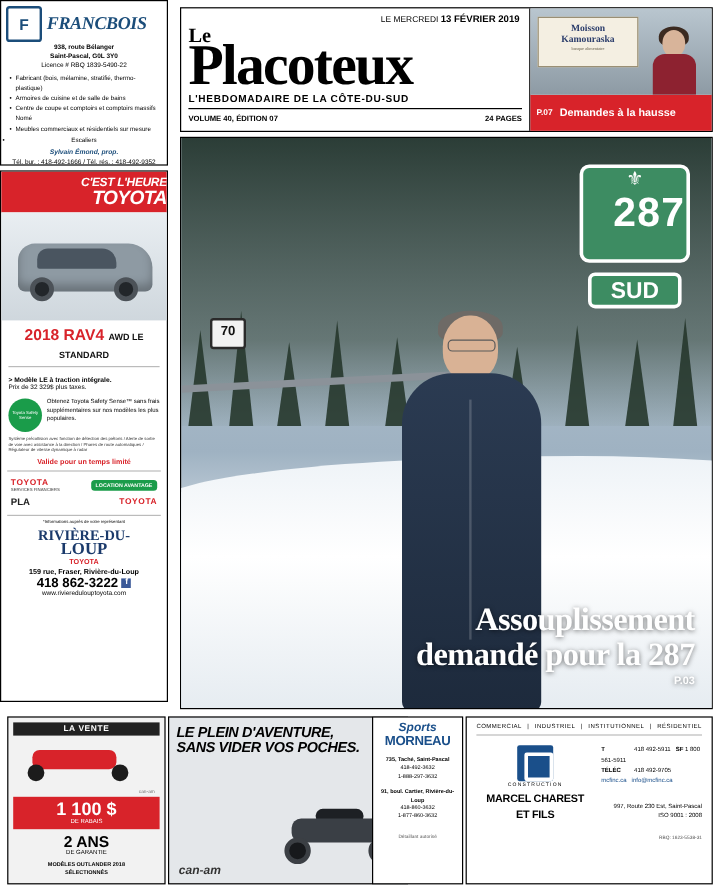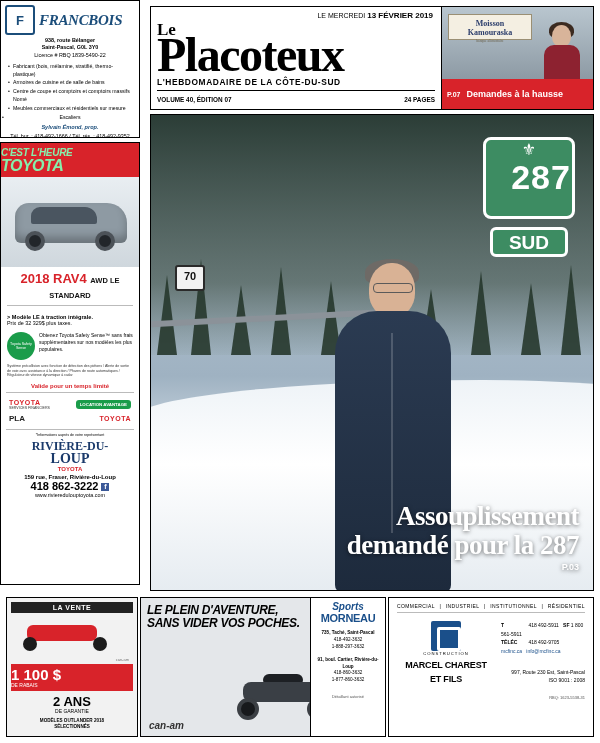--- a/index.html
+++ b/index.html
@@ -50,21 +50,21 @@
   .fb-list li:before { content: "•"; position: absolute; left: -5px; }
   .fb-owner { font-size: 5.6px; text-align: center; font-weight: bold; font-style: italic; color: #1b4d7a; margin-top: 3px;}
   .fb-phone { font-size: 5.4px; text-align: center; margin-top: 3px; }
 
   #toyota-ad {
     position: absolute; left: 0; top: 142px; width: 140px; height: 443px;
     border: 1px solid #000; background: #fff; box-sizing: border-box;
     overflow: hidden;
   }
   .ty-banner {
-    background: #d8232a; color: #86efac; text-align: left;
+    background: #d8232a; color: #ffffff; text-align: right;
     padding: 4px 0 3px 0;
   }
   .ty-banner .l1 { font-size: 10px; font-weight: bold; font-style: italic; letter-spacing: -0.3px; }
   .ty-banner .l2 { font-size: 16px; font-weight: bold; font-style: italic; letter-spacing: -0.5px; line-height: 1; }
   .ty-car {
     height: 90px; background: linear-gradient(#e9eef2, #cfd7dd);
     position: relative; overflow: hidden;
   }
   .car-body {
     position: absolute; left: 14px; top: 26px; width: 112px; height: 40px;
@@ -161,21 +161,21 @@
   .mast-foot { display: flex; justify-content: space-between; font-size: 6.4px; font-weight: bold; margin-top: 5px; }
   #mast-promo {
     position: absolute; left: 290px; top: 0; width: 152px; height: 100%;
     border-left: 1px solid #000; box-sizing: border-box;
   }
   .promo-img {
     height: 72px; background: linear-gradient(#b9c6cf, #8d9aa4); position: relative;
     overflow: hidden;
   }
   .promo-sign {
-    position: absolute; left: 6px; top: 7px; width: 84px; height: 26px;
+    position: absolute; left: 6px; top: 7px; width: 84px; height: 42px;
     background: #f4efe2; border: 1px solid #9a8f74;
     font-family: "Liberation Serif", serif; text-align: center;
     color: #2b3d6b; padding-top: 4px; box-sizing: border-box;
   }
   .promo-sign .s1 { font-size: 8px; font-weight: bold; }
   .promo-sign .s2 { font-size: 8px; font-weight: bold; }
   .promo-sign .s3 { font-size: 3.6px; margin-top: 2px; color: #6b6450; }
   .promo-person {
     position: absolute; right: 10px; bottom: 0; width: 42px; height: 54px;
   }
@@ -288,21 +288,21 @@
   
   #bottom { position: absolute; left: 6px; top: 597px; width: 588px; height: 140px; }
   .b-box { position: absolute; border: 1px solid #000; background: #fff; box-sizing: border-box; }
   #canam-left { left: 0; top: 0; width: 132px; height: 100%; background: #f2f2f2; padding: 4px; }
   .cl-title { background: #222; color: #fff; font-size: 7px; font-weight: bold; text-align: center; padding: 2px 0; letter-spacing: .5px;}
   .cl-atv { height: 36px; margin: 4px 2px; position: relative; }
   .cl-atv .frame { position: absolute; left: 14px; top: 8px; width: 70px; height: 16px; background: #d8232a; border-radius: 6px; }
   .cl-atv .wheel { position: absolute; bottom: 2px; width: 14px; height: 14px; background: #1c1c1c; border-radius: 50%; }
   .cl-atv .wheel.a { left: 10px; } .cl-atv .wheel.b { right: 24px; }
   .cl-badge { font-size: 4px; color: #777; text-align: right; padding-right: 4px; }
-  .cl-off { background: #d8232a; color: #fff; padding: 3px 0; margin-top: 2px; }
+  .cl-off { background: #d8232a; color: #fff; text-align: center; padding: 3px 0; margin-top: 2px; }
   .cl-off .v { font-size: 15px; font-weight: bold; line-height: 1; }
   .cl-off .s { font-size: 5px; }
   .cl-warr { text-align: center; margin-top: 4px; }
   .cl-warr .v { font-size: 13px; font-weight: bold; line-height: 1; }
   .cl-warr .s { font-size: 5px; }
   .cl-model { font-size: 4.6px; text-align: center; font-weight: bold; margin-top: 4px; line-height: 1.35; }
 
   #canam-main { left: 134px; top: 0; width: 200px; height: 100%; background: #e4e7ea; padding: 6px; }
   .cm-h1 { font-size: 12px; font-weight: bold; font-style: italic; line-height: 1.05; letter-spacing: -0.3px; }
   .cm-atv { position: absolute; right: 6px; bottom: 16px; width: 100px; height: 52px; }

